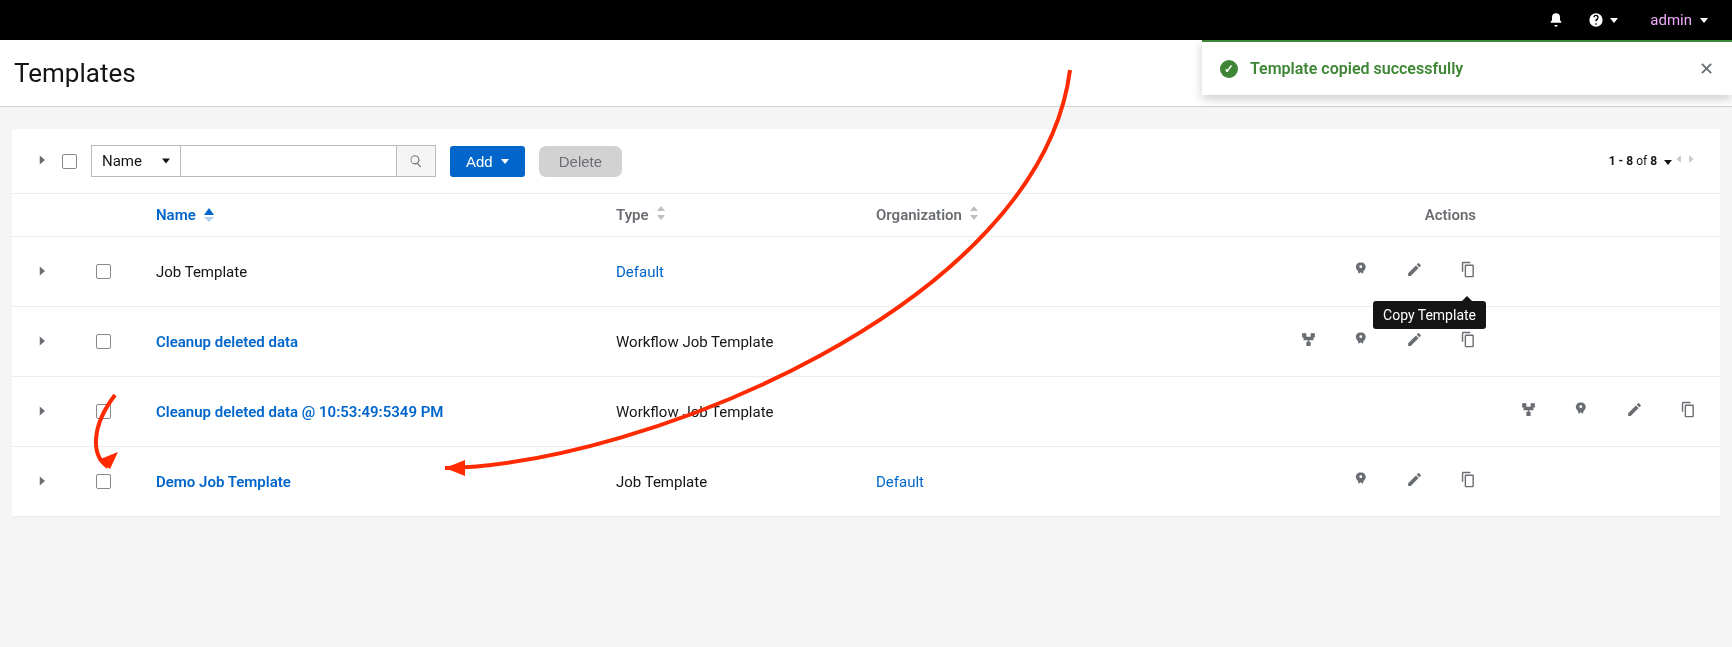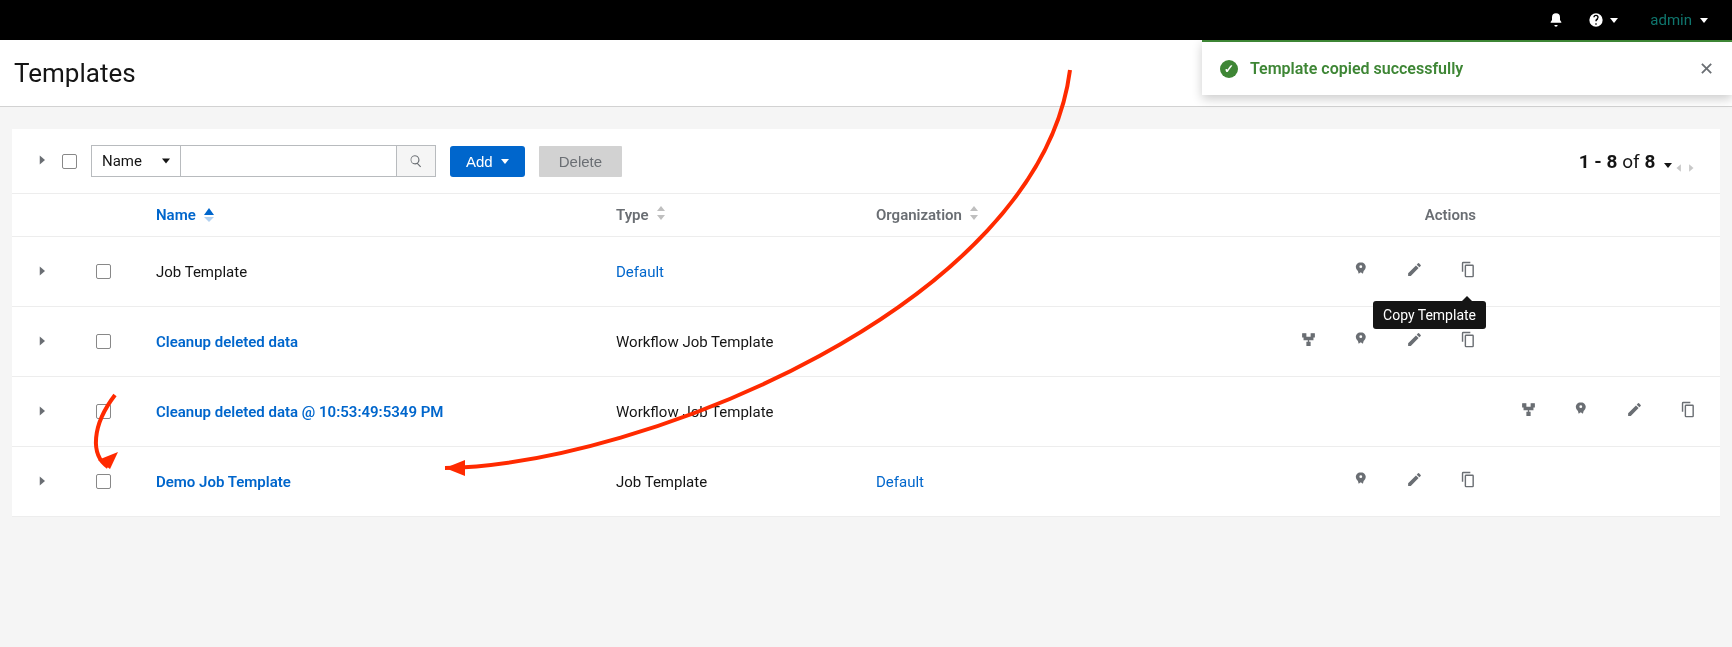--- a/index.html
+++ b/index.html
@@ -1,21 +1,21 @@
 <!DOCTYPE html>
 <html><head>
 <meta charset="utf-8">
 <style>
 * { box-sizing: border-box; margin: 0; padding: 0; }
 body { font-family: -apple-system, BlinkMacSystemFont, "Segoe UI", Roboto, Helvetica, Arial, sans-serif; background: #f5f5f5; color: #151515; overflow-x: hidden; }
 
 .topbar { background: #000; height: 40px; display: flex; justify-content: flex-end; align-items: center; padding: 0 24px; gap: 24px; }
 .topbar .icon-btn { color: #fff; cursor: pointer; font-size: 15px; display: inline-flex; align-items: center; gap: 6px; }
 .topbar .icon-btn svg { width: 16px; height: 16px; fill: #fff; }
-.topbar .user { display: flex; align-items: center; gap: 8px; color: #0f766e; font-size: 15px; cursor: pointer; }
+.topbar .user { display: flex; align-items: center; gap: 8px; color: #f0abfc; font-size: 15px; cursor: pointer; }
 .caret { display:inline-block; width:0; height:0; border-left:4px solid transparent; border-right:4px solid transparent; border-top:5px solid #fff; }
 
 .page-header { background: #fff; padding: 18px 14px 18px; display: flex; justify-content: space-between; align-items: center; border-bottom: 1px solid #d2d2d2; }
 .page-title { font-size: 26px; font-weight: 400; }
 .history-btn svg { width:18px; height:18px; fill:#6a6e73; }
 
 .toast { position: absolute; top: 40px; right: 0; width: 530px; background: #fff; border-top: 2px solid #3e8635; box-shadow: 0 4px 10px rgba(0,0,0,.2); padding: 16px 18px; display: flex; align-items: center; gap: 12px; z-index: 50; }
 .toast .check { width: 18px; height: 18px; border-radius: 50%; background: #3e8635; color: #fff; display: flex; align-items:center; justify-content:center; font-size:12px; font-weight:bold; }
 .toast .msg { font-weight: 600; color: #3e8635; flex: 1; }
 .toast .close { cursor: pointer; color: #6a6e73; font-size: 18px; }
@@ -26,23 +26,23 @@
 .expand-caret svg { width:12px; height:12px; fill:#6a6e73; }
 .checkbox { width:15px; height:15px; border:1px solid #888; border-radius:2px; background:#fff; cursor:pointer; }
 .filter-group { display: flex; }
 .filter-select { border: 1px solid #b8bbbe; padding: 6px 30px 6px 10px; font-size: 15px; min-width: 90px; position: relative; background:#fff; }
 .filter-select::after { content:""; position:absolute; right:10px; top:50%; transform:translateY(-50%); border-left:4px solid transparent; border-right:4px solid transparent; border-top:5px solid #151515; }
 .filter-input { border: 1px solid #b8bbbe; border-left:none; border-right:none; padding: 6px 8px; font-size:15px; min-width:170px; }
 .search-btn { border: 1px solid #b8bbbe; padding: 0 12px; background: #f5f5f5; display:flex; align-items:center; cursor:pointer; }
 .search-btn svg { width:14px; height:14px; fill:#6a6e73; }
 .add-btn { background: #0066cc; color: #fff; border: none; padding: 7px 16px; font-size: 15px; cursor: pointer; border-radius: 3px; display:flex; align-items:center; gap:8px; }
 .add-btn .caret { border-top-color:#fff; }
-.delete-btn { background: #d2d2d2; color: #6a6e73; border: none; padding: 7px 20px; font-size: 15px; border-radius:1px; }
+.delete-btn { background: #d2d2d2; color: #6a6e73; border: none; padding: 7px 20px; font-size: 15px; border-radius:7px; }
 .spacer { flex:1; }
-.pagination { display:flex; align-items:flex-end; gap:2px; color:#151515; font-size:19px; }
+.pagination { display:flex; align-items:flex-start; gap:2px; color:#151515; font-size:12px; }
 .pager-btn { color:#c8c8c8; cursor:pointer; font-size:16px; display:inline-flex; align-items:center; }
 .pager-btn svg { width:10px; height:10px; fill:#c8c8c8; }
 
 .table-head { background:#fff; display:grid; grid-template-columns: 60px 60px 460px 260px 200px 1fr 220px; padding: 12px 24px 12px; border-bottom:1px solid #ededed; align-items:center; }
 .col-header { font-size:15px; color:#6a6e73; font-weight:600; display:flex; align-items:center; gap:8px; }
 .col-header.sorted { color:#0066cc; }
 .sort-arrow { color:#0066cc; font-weight:bold; display:inline-flex; }
 .sort-arrow svg { width:10px; height:14px; fill:#0066cc; }
 .sort-neutral svg { width:8px; height:14px; fill:#bfbfbf; }
 .actions-header { text-align: right; justify-content: flex-end; }

